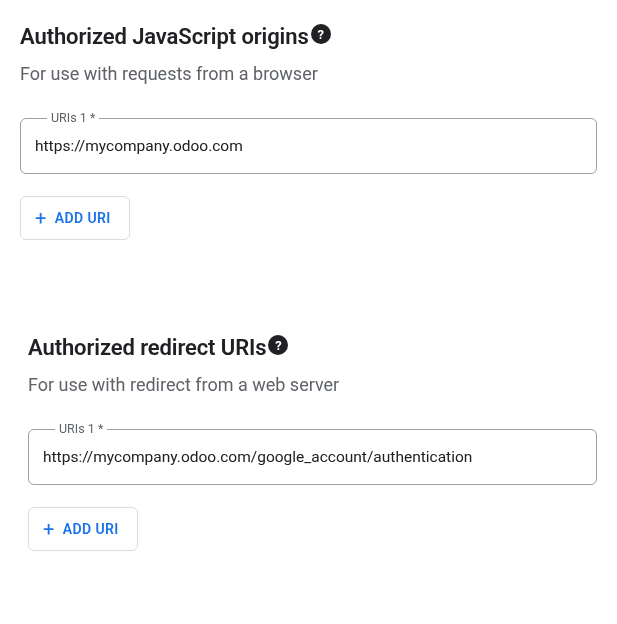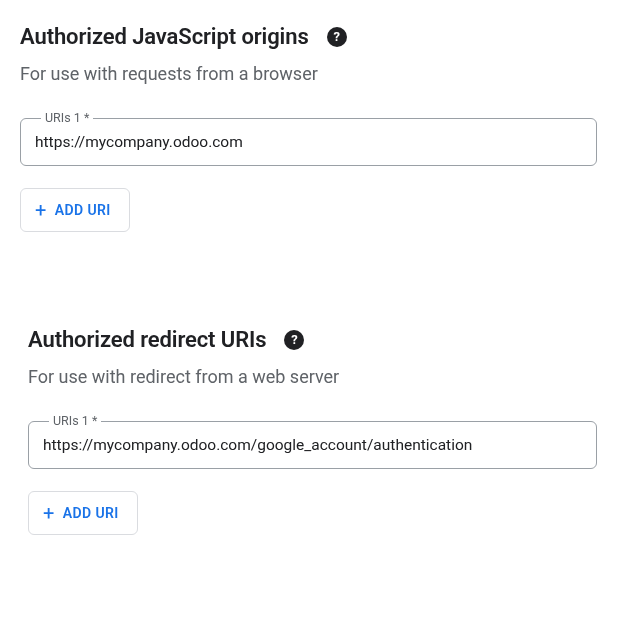--- a/index.html
+++ b/index.html
@@ -7,22 +7,21 @@
       font-family: 'Google Sans', Roboto, Arial, sans-serif;
       background: #fff;
       padding: 24px 20px;
       color: #202124;
       width: 617px;
     }
     .section { margin-bottom: 95px; }
     .section:last-child { margin-bottom: 0; margin-left: 8px; }
     .section-header {
       display: flex;
-      align-items: center;
-      gap: 18px;
+      gap: 2px;
       margin-bottom: 14px;
     }
     .section-title {
       font-size: 22px;
       font-weight: 600;
       letter-spacing: -0.1px;
       color: #202124;
     }
     .help-icon {
       width: 20px;
@@ -43,29 +42,29 @@
       color: #5f6368;
       margin-bottom: 34px;
     }
     .field-wrap {
       position: relative;
       margin-bottom: 22px;
     }
     .field-label {
       position: absolute;
       top: -8px;
-      left: 21px;
+      left: 27px;
       background: #fff;
       padding: 0 4px;
       font-size: 12.5px;
       color: #5f6368;
     }
     .uri-input {
       width: 100%;
-      height: 48px;
+      height: 56px;
       padding: 0 14px;
       border: 1px solid #9aa0a6;
       border-radius: 6px;
       font-size: 15.5px;
       color: #202124;
       outline: none;
       font-family: inherit;
     }
     .add-btn {
       display: inline-flex;

